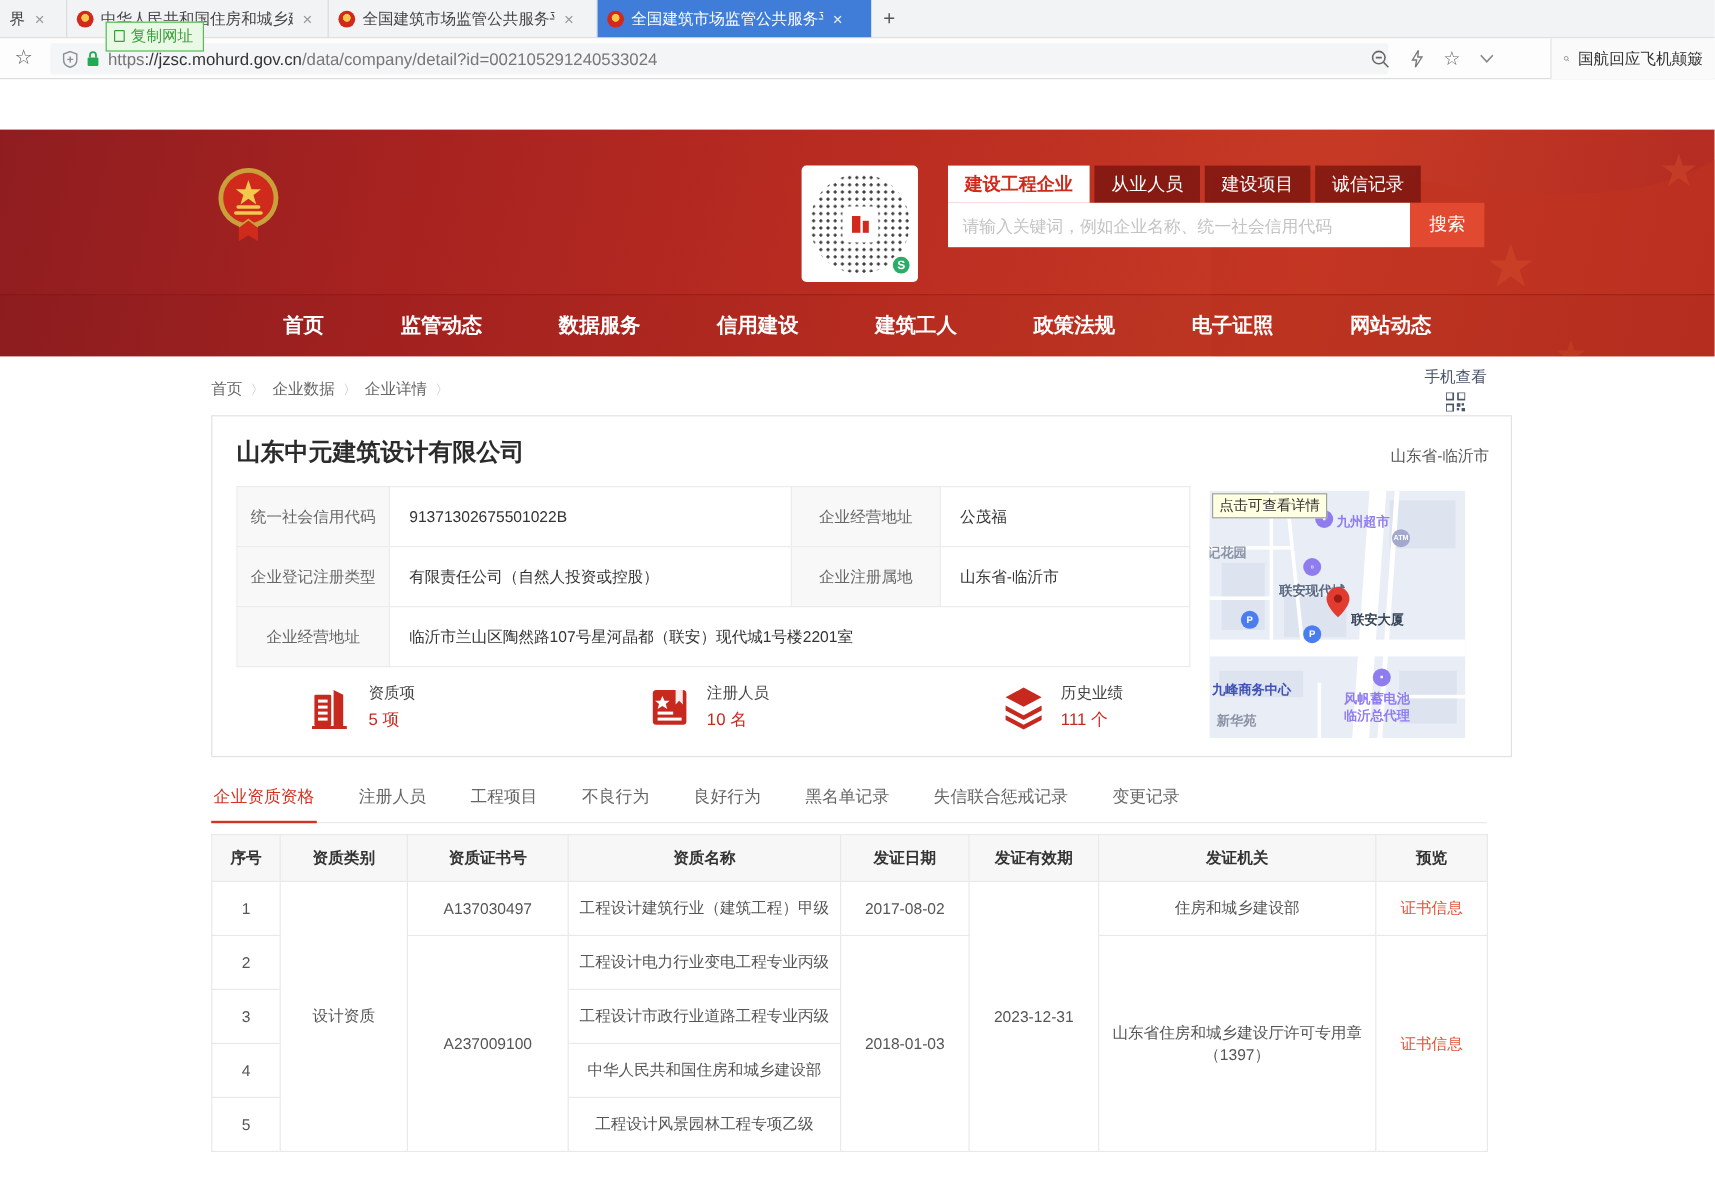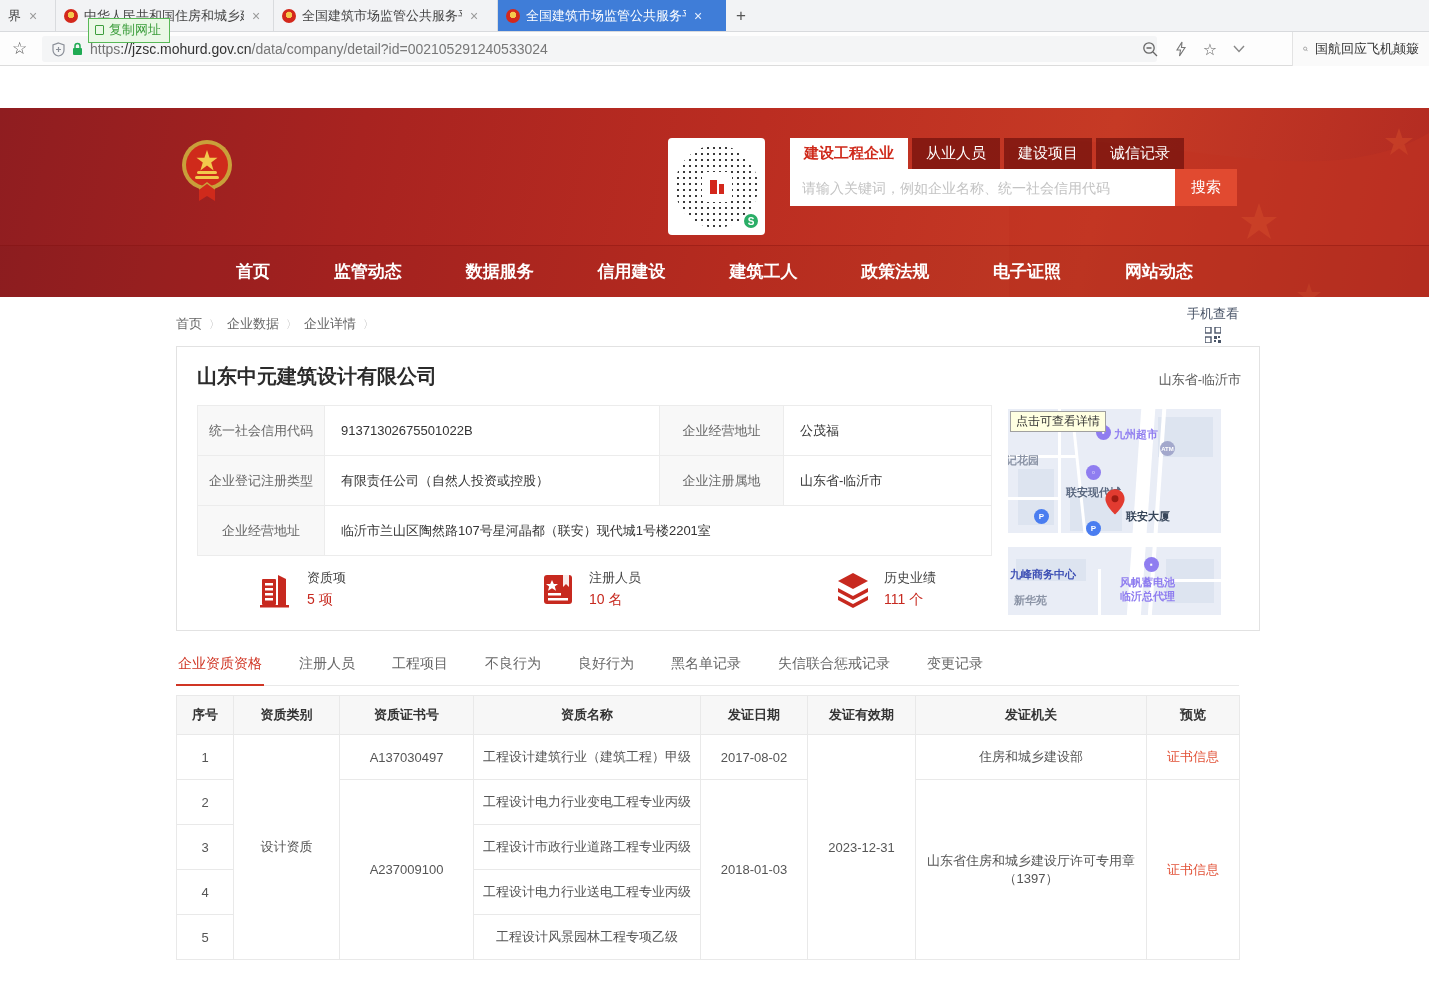--- a/index.html
+++ b/index.html
@@ -416,21 +416,21 @@
       <td rowspan="4">2018-01-03</td>
       <td rowspan="4">山东省住房和城乡建设厅许可专用章（1397）</td>
       <td rowspan="4"><span class="cert-link">证书信息</span></td>
     </tr>
     <tr>
       <td>3</td>
       <td>工程设计市政行业道路工程专业丙级</td>
     </tr>
     <tr>
       <td>4</td>
-      <td>工程设计电力行业送电工程专业丙级</td>
+      <td>中华人民共和国住房和城乡建设部</td>
     </tr>
     <tr>
       <td>5</td>
       <td>工程设计风景园林工程专项乙级</td>
     </tr>
   </tbody>
     </table>
 
 </div>
 

